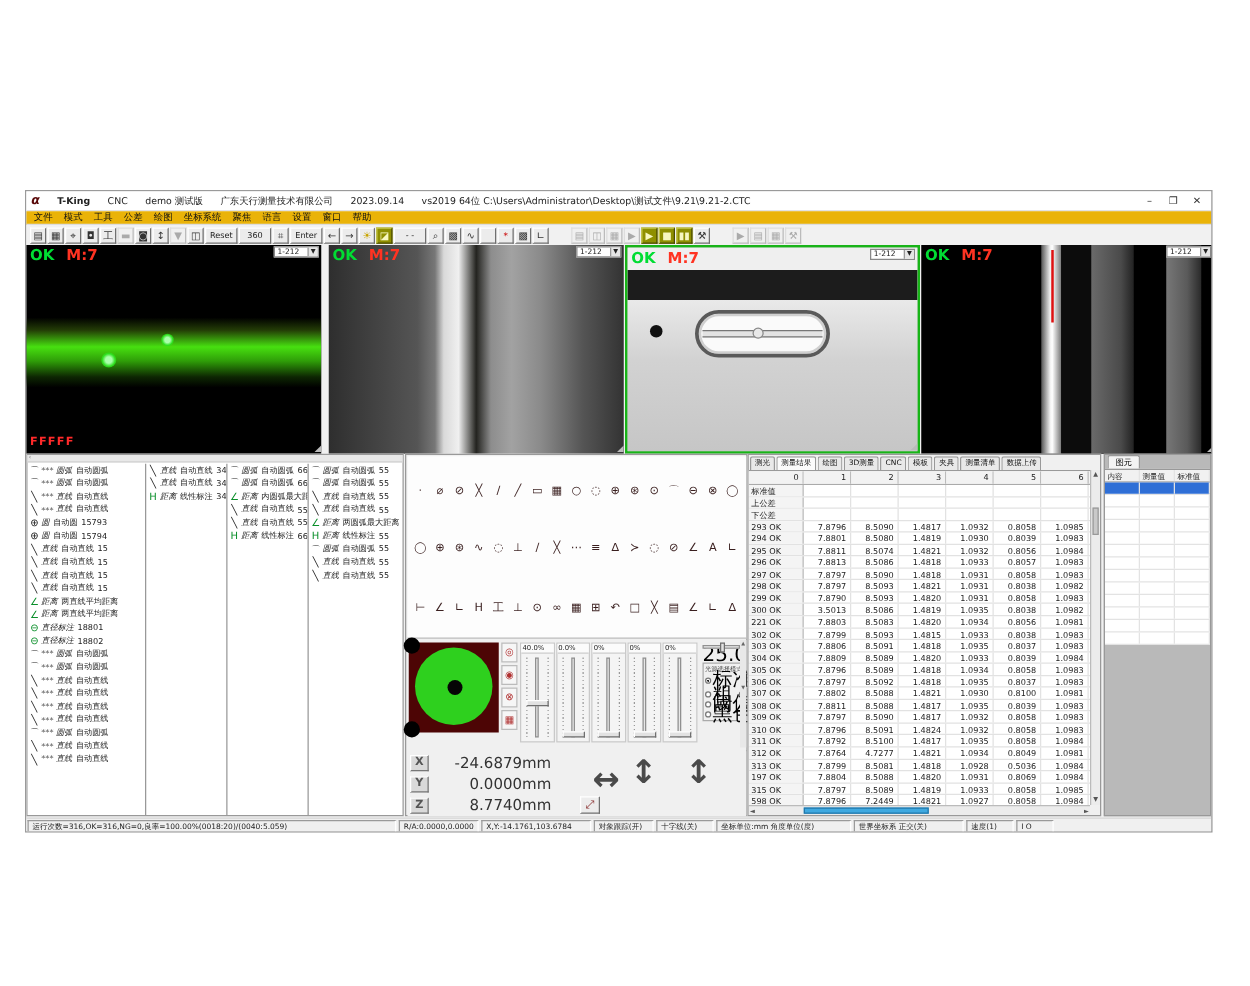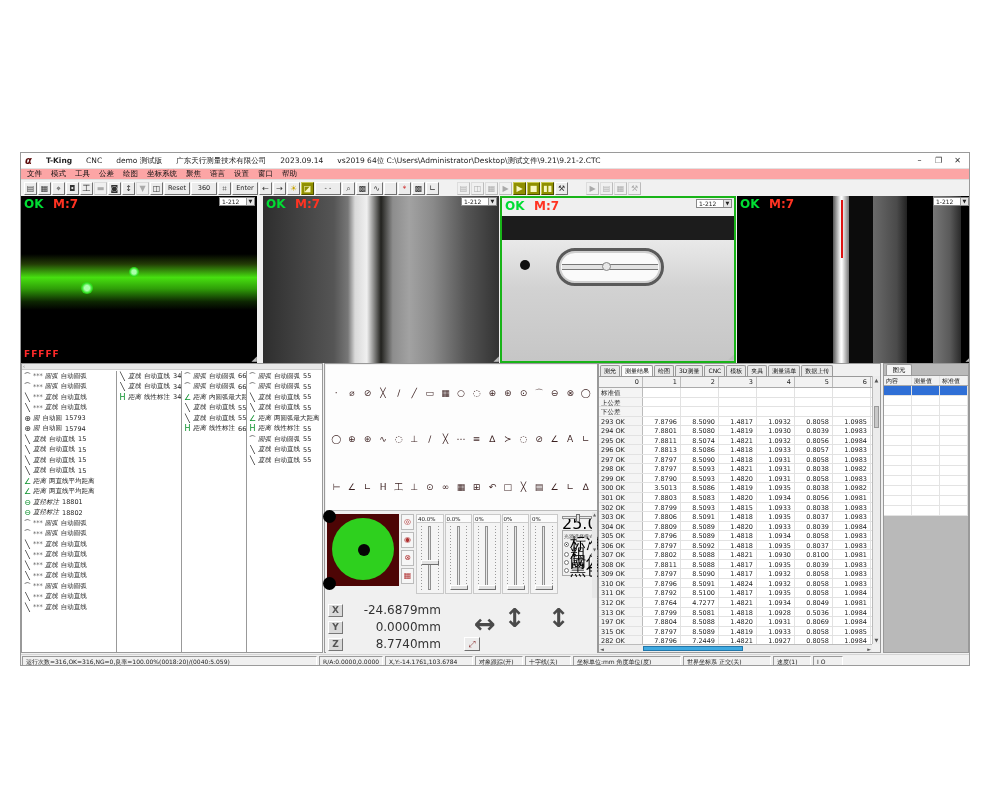--- a/index.html
+++ b/index.html
@@ -7,21 +7,21 @@
   *{box-sizing:border-box;}
   .app{position:absolute;left:20px;top:152px;width:950px;height:514px;background:#f0f0f0;border:1px solid #9a9a9a;overflow:hidden;}
 
   
   .titlebar{position:absolute;left:0;top:0;width:100%;height:16px;background:#ffffff;border-bottom:1px solid #e2e2e2;font-size:7.5px;color:#222;display:flex;align-items:center;gap:14px;padding:0 4px;white-space:nowrap;}
   .logo{color:#5a0a0a;font-style:italic;font-weight:bold;font-size:10px;}
   .winbtns{position:absolute;right:2px;top:0;height:15px;display:flex;}
   .winbtns span{width:19px;text-align:center;font-size:8px;color:#333;line-height:15px;}
 
   
-  .menubar{position:absolute;left:0;top:16px;width:100%;height:11px;background:#fca5a5;border-bottom:1px solid #ddd;display:flex;gap:9px;padding:0 6px;font-size:7.5px;color:#111;align-items:center;}
+  .menubar{position:absolute;left:0;top:16px;width:100%;height:11px;background:#eab308;border-bottom:1px solid #ddd;display:flex;gap:9px;padding:0 6px;font-size:7.5px;color:#111;align-items:center;}
 
   
   .toolbar{position:absolute;left:0;top:27px;width:100%;height:16px;background:#f1f1f1;display:flex;align-items:center;gap:1px;padding:0 3px;}
   .tb{height:13px;min-width:13px;background:#ececec;border:1px solid;border-color:#fff #707070 #707070 #fff;font-size:8px;line-height:11px;text-align:center;color:#333;padding:0 1px;overflow:hidden;}
   .tb.text{font-size:6.5px;min-width:26px;color:#222;}
   .tb.olive{background:#8f8f00;color:#f7f7c0;border-color:#c9c94f #4c4c00 #4c4c00 #c9c94f;}
   .tb.dis{color:#aaa;background:#f0f0f0;border-color:#ddd #bbb #bbb #ddd;}
   .tb.gap{visibility:hidden;min-width:16px;border:none;background:none;}
   .tb.yellow{color:#c8a400;}
   .tb.red{color:#cc1111;}
@@ -753,21 +753,21 @@
         <div class="trow">
           <span class="tc first">300  OK</span>
           <span class="tc">3.5013</span>
           <span class="tc">8.5086</span>
           <span class="tc">1.4819</span>
           <span class="tc">1.0935</span>
           <span class="tc">0.8038</span>
           <span class="tc">1.0982</span>
         </div>
         <div class="trow">
-          <span class="tc first">301  OK</span>
+          <span class="tc first">221  OK</span>
           <span class="tc">7.8803</span>
           <span class="tc">8.5083</span>
           <span class="tc">1.4820</span>
           <span class="tc">1.0934</span>
           <span class="tc">0.8056</span>
           <span class="tc">1.0981</span>
         </div>
         <div class="trow">
           <span class="tc first">302  OK</span>
           <span class="tc">7.8799</span>
@@ -888,21 +888,21 @@
         <div class="trow">
           <span class="tc first">315  OK</span>
           <span class="tc">7.8797</span>
           <span class="tc">8.5089</span>
           <span class="tc">1.4819</span>
           <span class="tc">1.0933</span>
           <span class="tc">0.8058</span>
           <span class="tc">1.0985</span>
         </div>
         <div class="trow">
-          <span class="tc first">282  OK</span>
+          <span class="tc first">598  OK</span>
           <span class="tc">7.8796</span>
           <span class="tc">7.2449</span>
           <span class="tc">1.4821</span>
           <span class="tc">1.0927</span>
           <span class="tc">0.8058</span>
           <span class="tc">1.0984</span>
         </div>
       </div>
     <div class="vscroll">
       <span class="arr" style="top:0;">▲</span>

